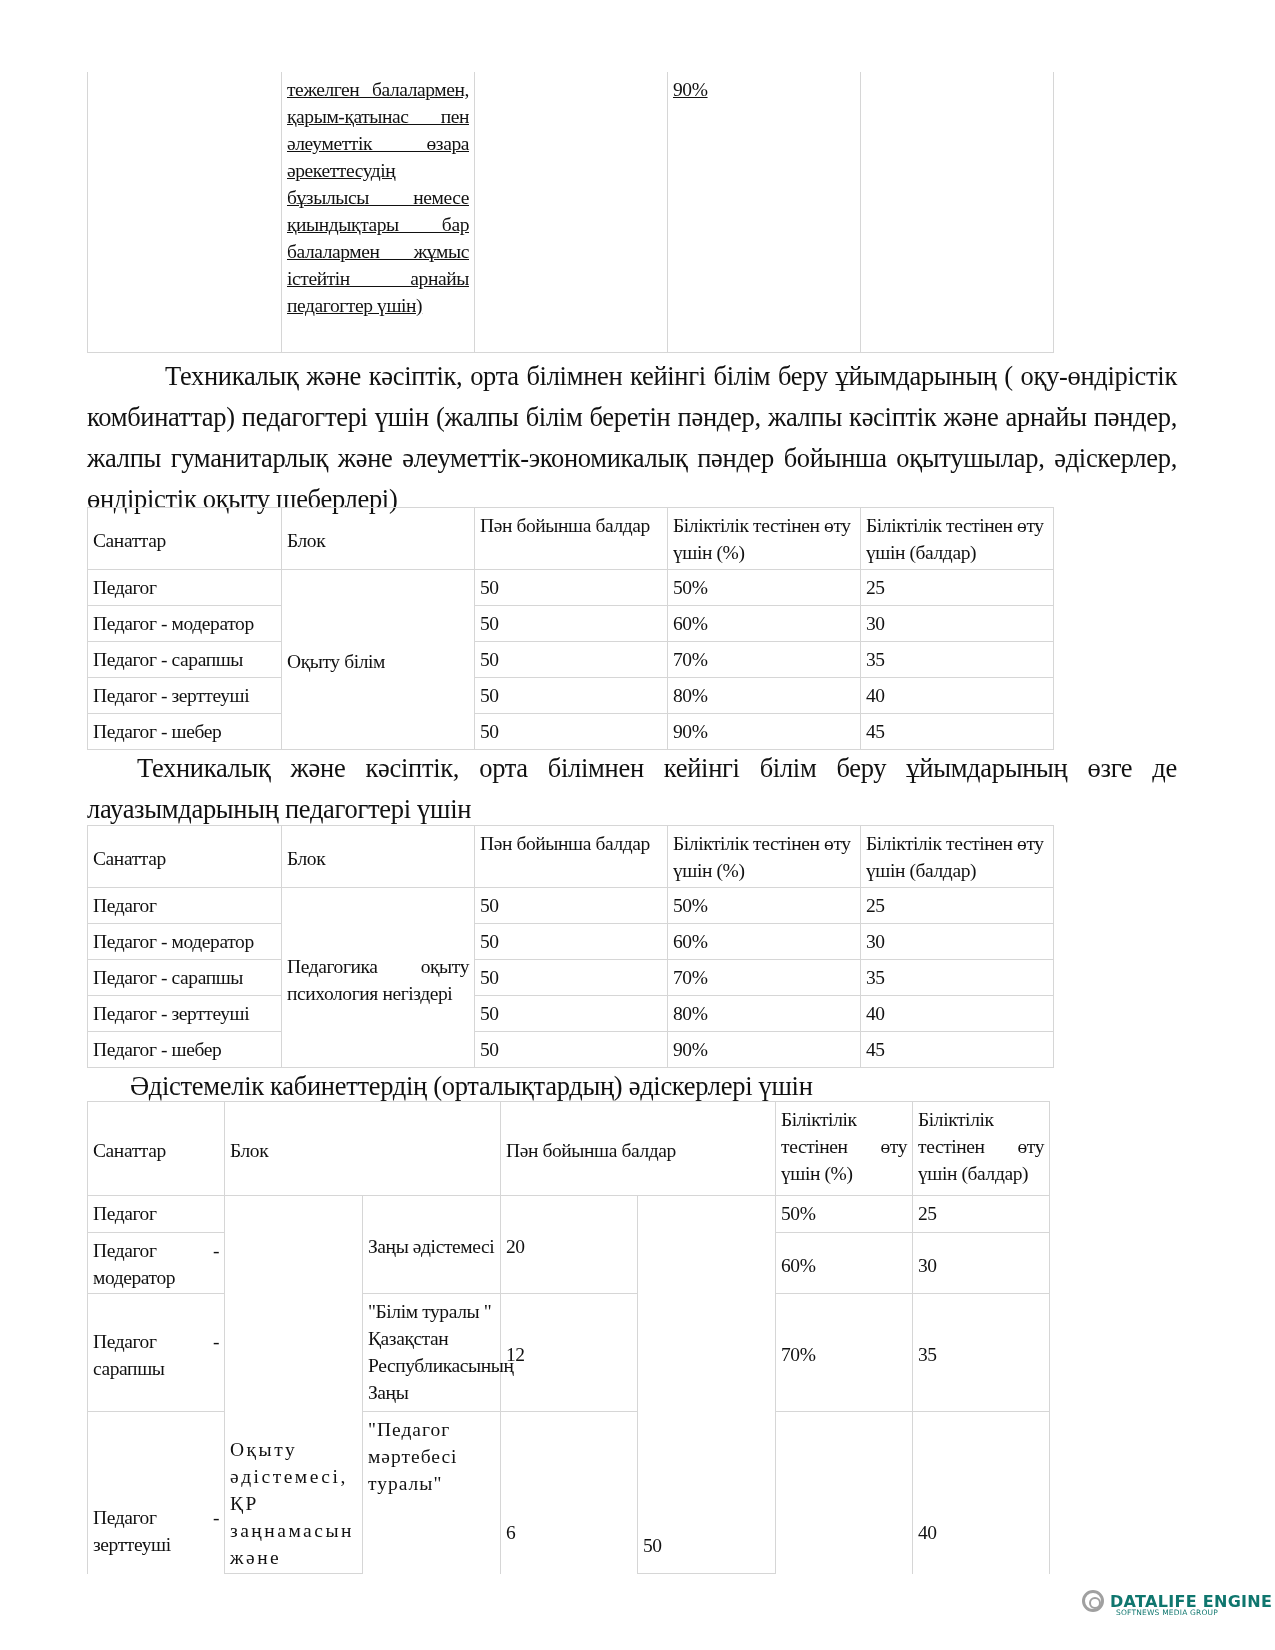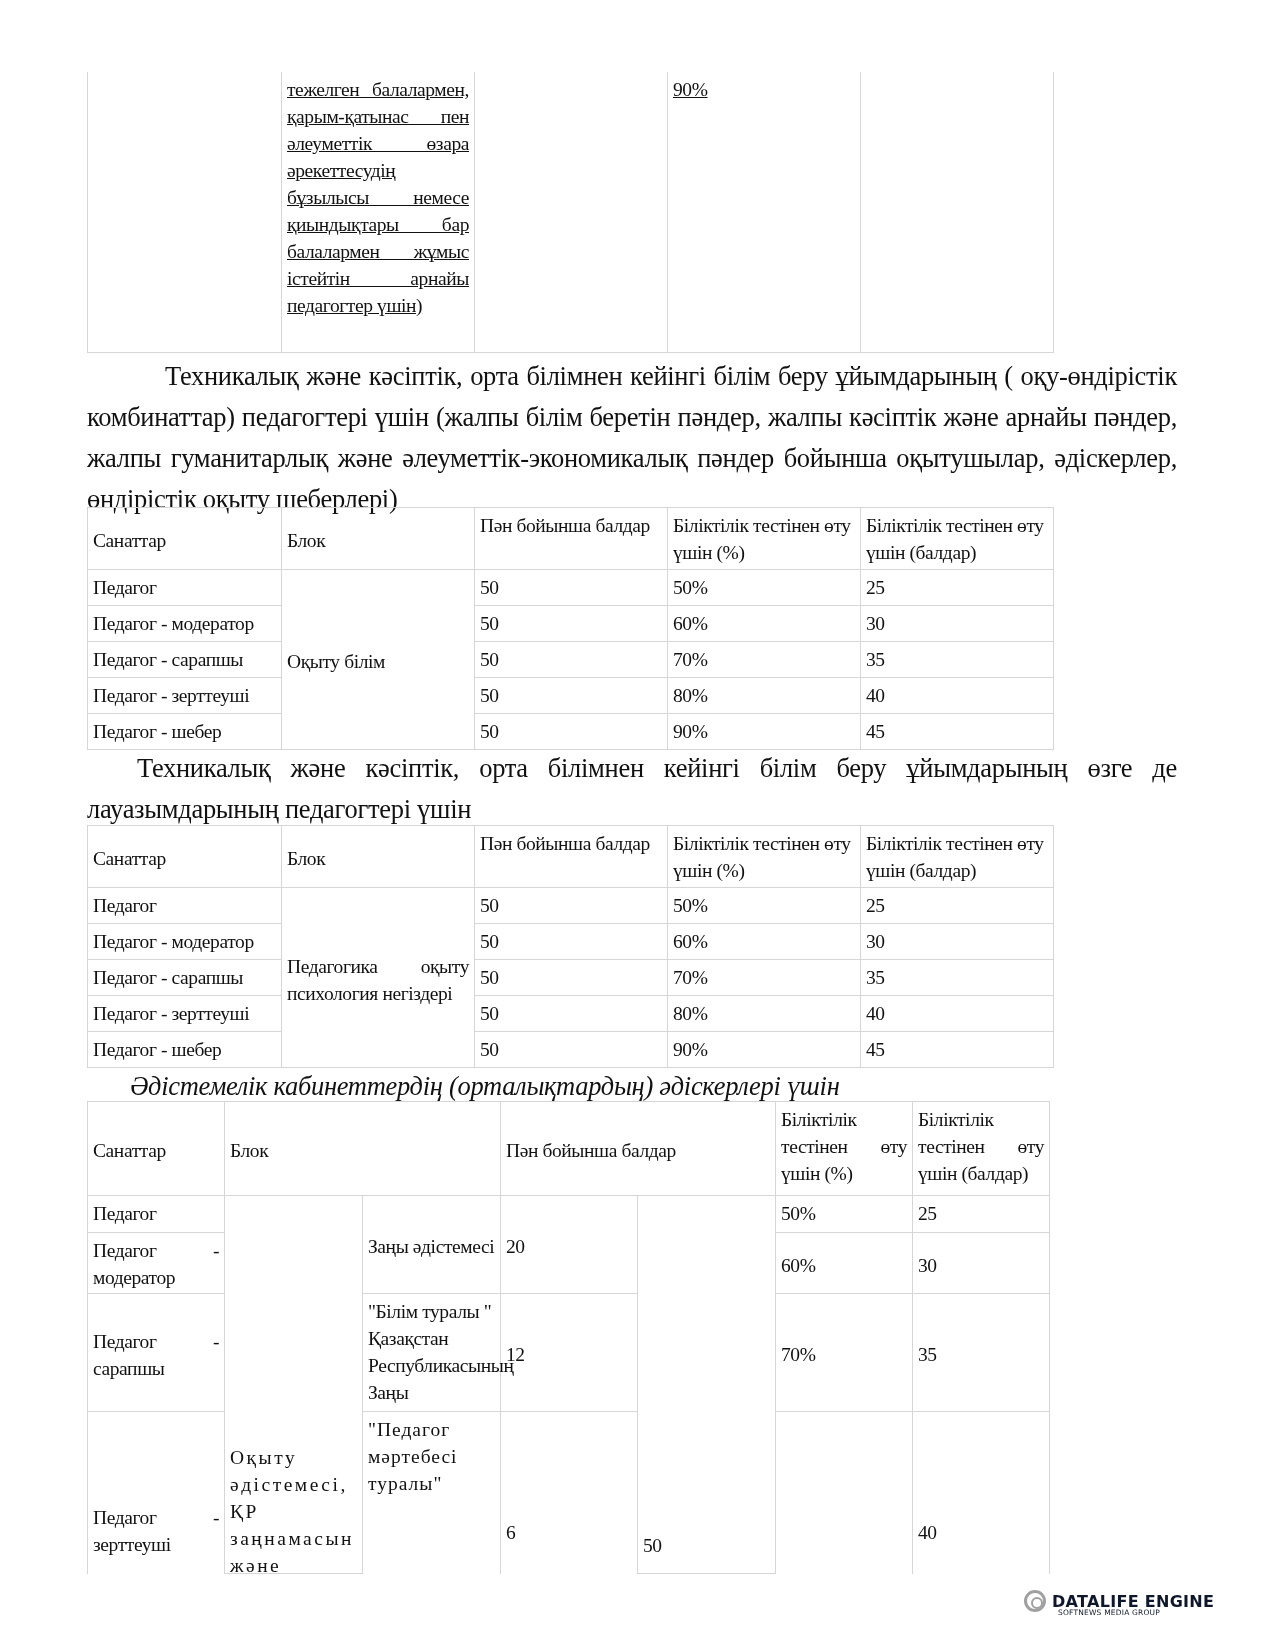--- a/index.html
+++ b/index.html
@@ -6,21 +6,21 @@
   body { width:1275px; height:1650px; position:relative; overflow:hidden;
          font-family:"Liberation Serif", "DejaVu Serif", serif; color:#111; }
   table { position:absolute; border-collapse:collapse; table-layout:fixed; }
   td { border:1.5px solid #d6d6d6; vertical-align:top; padding:4px 5px 0 5px;
        font-size:19.5px; line-height:27px; letter-spacing:-0.4px; }
   .vm { vertical-align:middle; }
   .para { position:absolute; left:87px; width:1090px; font-size:26.5px; line-height:41px;
           letter-spacing:-0.3px; text-align:justify; }
   .para p { margin:0; }
   .indent { text-indent:78px; }
-  .wm { position:absolute; left:1024px; top:1590px; color:#0f172a; font-family:"DejaVu Sans", sans-serif; }
+  .wm { position:absolute; left:1082px; top:1590px; color:#0f766e; font-family:"DejaVu Sans", sans-serif; }
   .wm .t1 { font-size:16px; font-weight:bold; letter-spacing:0.3px; display:inline-block; vertical-align:middle; }
   .wm .t2 { font-size:7.5px; display:block; margin-left:34px; margin-top:-4px; letter-spacing:0.2px; }
   .wm-icon { display:inline-block; width:22px; height:22px; border:3px solid #a0a0a0; border-radius:50%;
              box-sizing:border-box; vertical-align:middle; margin-right:6px; position:relative; }
   .wm-icon::after { content:""; position:absolute; left:4px; top:4px; width:8px; height:8px;
              border:2px solid #a0a0a0; border-radius:50%; }
   .sp { letter-spacing:2.5px; }
 </style>
 </head>
 <body>
@@ -146,21 +146,21 @@
   <tr style="height:36px;">
     <td>Педагог - шебер</td>
     <td>50</td>
     <td>90%</td>
     <td>45</td>
   </tr>
 </tbody>
   </table>
 
 <div class="para" style="top:1066px;">
-  <p class="indent" style="text-indent:43px;font-style:italic;">Әдістемелік кабинеттердің (орталықтардың) әдіскерлері үшін</p>
+  <p class="indent" style="text-indent:43px;">Әдістемелік кабинеттердің (орталықтардың) әдіскерлері үшін</p>
 </div>
 
 <table style="left:87px; top:1101px; width:962px;">
   <colgroup>
     <col style="width:137px">
       <col style="width:138px">
       <col style="width:138px">
     <col style="width:137px">
       <col style="width:138px">
       <col style="width:137px">
@@ -169,21 +169,21 @@
   <tbody>
       <tr style="height:94px;">
     <td class="vm">Санаттар</td>
     <td colspan="2" class="vm">Блок</td>
     <td colspan="2" class="vm">Пән бойынша балдар</td>
     <td style="text-align:justify">Біліктілік тестінен өту үшін (%)</td>
     <td style="text-align:justify">Біліктілік тестінен өту үшін (балдар)</td>
   </tr>
   <tr style="height:37px;">
     <td>Педагог</td>
-    <td rowspan="5" style="vertical-align:bottom; padding-bottom:0;">
+    <td rowspan="5" style="vertical-align:bottom; padding-bottom:8px;">
       <div style="padding-top:0; margin-bottom:-6px;">
         <span class="sp">Оқыту әдістемесі, ҚР заңнамасын және</span>
       </div>
     </td>
     <td rowspan="2" class="vm">
       <span>Заңы әдістемесі</span>
     </td>
     <td rowspan="2" class="vm">20</td>
     <td rowspan="5" style="vertical-align:bottom; padding-bottom:14px;">50</td>
     <td>50%</td>

